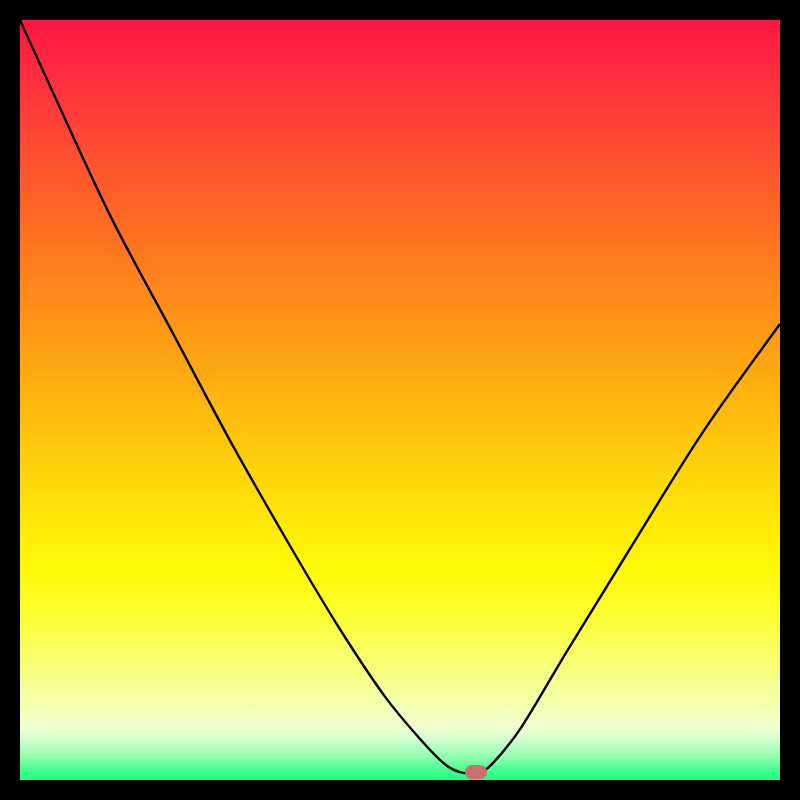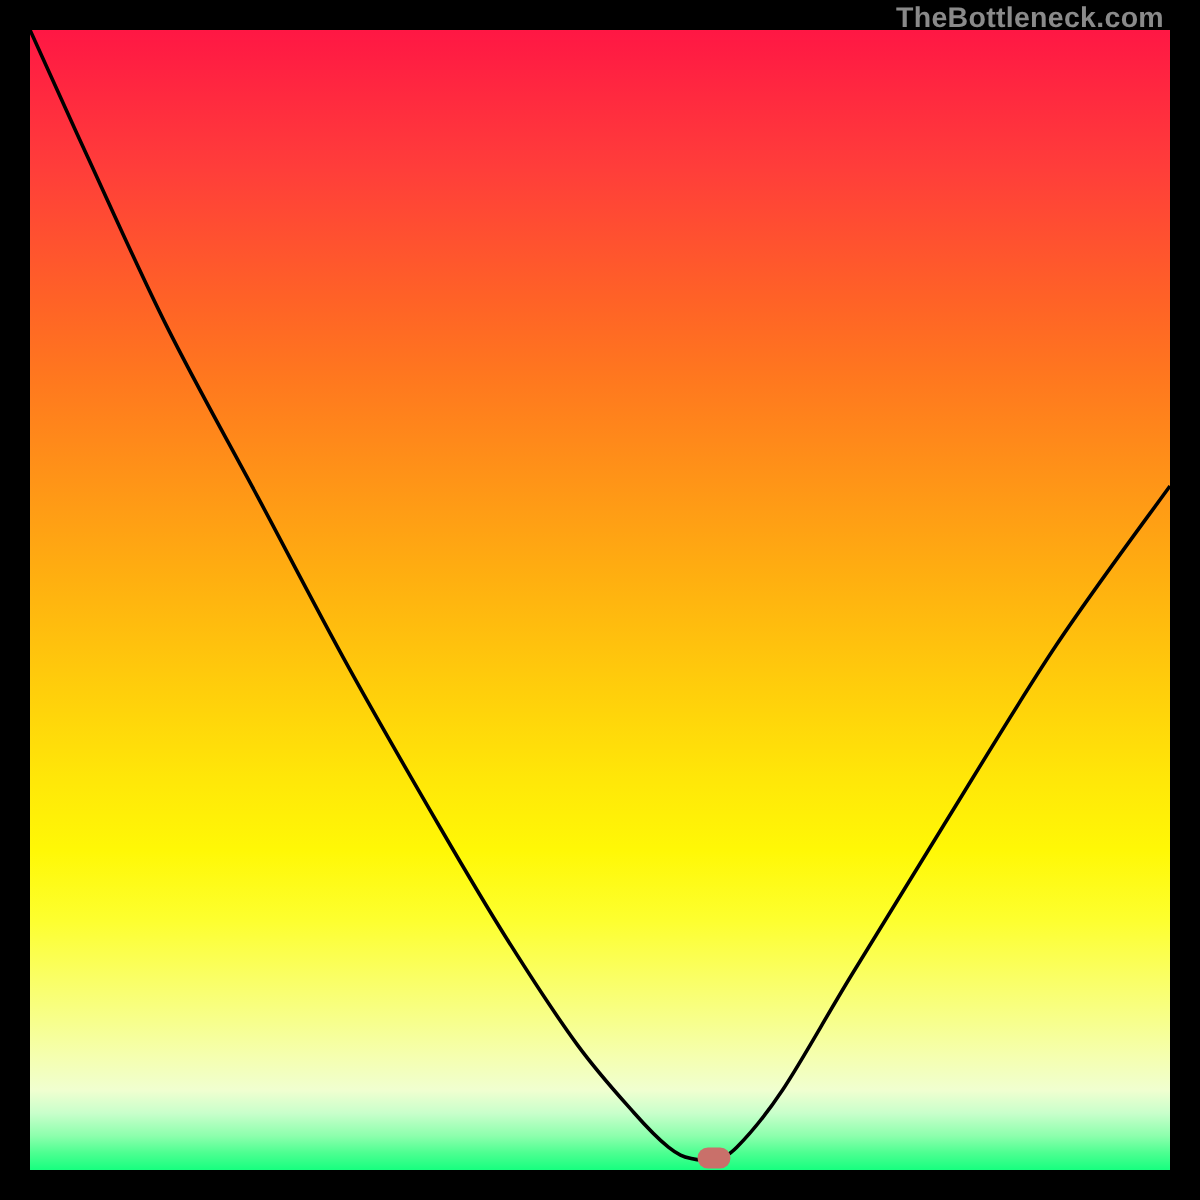--- a/index.html
+++ b/index.html
@@ -69,21 +69,20 @@
     height: 14px;
     background: #c9706a;
     border-radius: 7px;
   }
 </style>
 </head>
 <body>
 
 <div class="chart-container">
 
-  <div class="watermark">TheBottleneck.com</div>
 
   <div class="plot-area">
     <div class="gradient-bg"></div>
 
     <svg class="curve-svg" viewBox="0 0 760 760" preserveAspectRatio="none">
       <path fill="none" stroke="#000" stroke-width="2.4" stroke-linejoin="round" d="M 0.0 0.0 C 6.3 13.9, 22.8 50.7, 38.0 83.6 C 53.2 116.5, 72.2 159.6, 91.2 197.6 C 110.2 235.6, 131.7 273.6, 152.0 311.6 C 172.3 349.6, 192.5 388.9, 212.8 425.6 C 233.1 462.3, 255.9 501.6, 273.6 532.0 C 291.3 562.4, 304.0 583.9, 319.2 608.0 C 334.4 632.1, 350.9 657.4, 364.8 676.4 C 378.7 695.4, 392.7 710.6, 402.8 722.0 C 412.9 733.4, 419.3 739.7, 425.6 744.8 C 431.9 749.9, 435.7 751.1, 440.8 752.4 C 445.9 753.7, 450.9 753.7, 456.0 752.4 C 461.1 751.1, 463.6 752.4, 471.2 744.8 C 478.8 737.2, 488.9 725.8, 501.6 706.8 C 514.3 687.8, 529.5 659.9, 547.2 630.8 C 564.9 601.7, 585.2 568.7, 608.0 532.0 C 630.8 495.3, 658.7 448.4, 684.0 410.4 C 709.3 372.4, 747.3 321.7, 760.0 304.0"></path>
     </svg>
 
     <div class="marker" style="left: 445px; top: 745.4px;"></div>
   </div>

